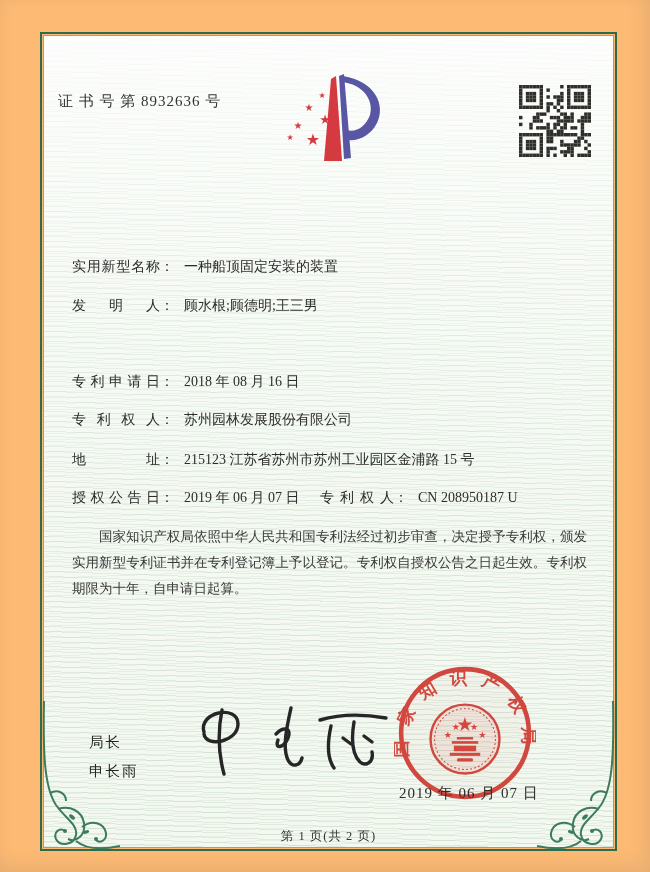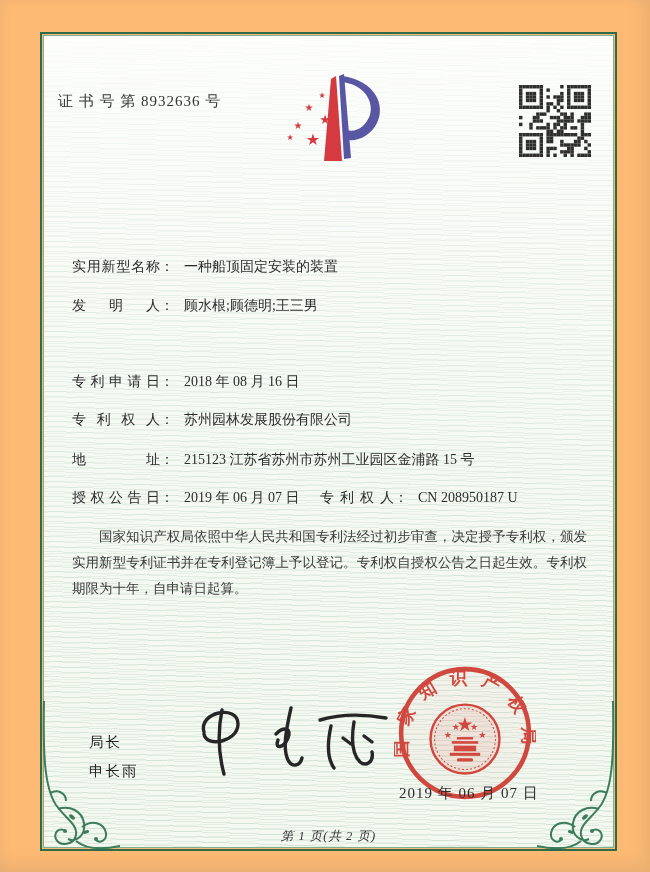--- a/index.html
+++ b/index.html
@@ -60,21 +60,21 @@
   .signoff-title { top:733px; }
   .signoff-name  { top:762px; }
   .signature { position:absolute; left:188px; top:696px; width:220px; height:95px; }
   .seal { position:absolute; left:394px; top:662px; width:142px; height:142px; opacity:.92; }
   .seal-date {
     position:absolute; left:399px; top:784px;
     font-size:15px; color:#2d2d2d; letter-spacing:1px;
   }
   .footer {
     position:absolute; left:40px; top:828px; width:577px;
-    text-align:center; font-size:12.5px; color:#333; letter-spacing:1px;font-style:italic;
+    text-align:center; font-size:12.5px; color:#333; letter-spacing:1px;
   }
   .ornament { position:absolute; width:84px; height:152px; }
   .ornament.left  { left:36px;  top:701px; }
   .ornament.right { left:537px; top:701px; transform:scaleX(-1); }
 </style>
 </head>
 <body>
 
 <div class="sheet">
 

